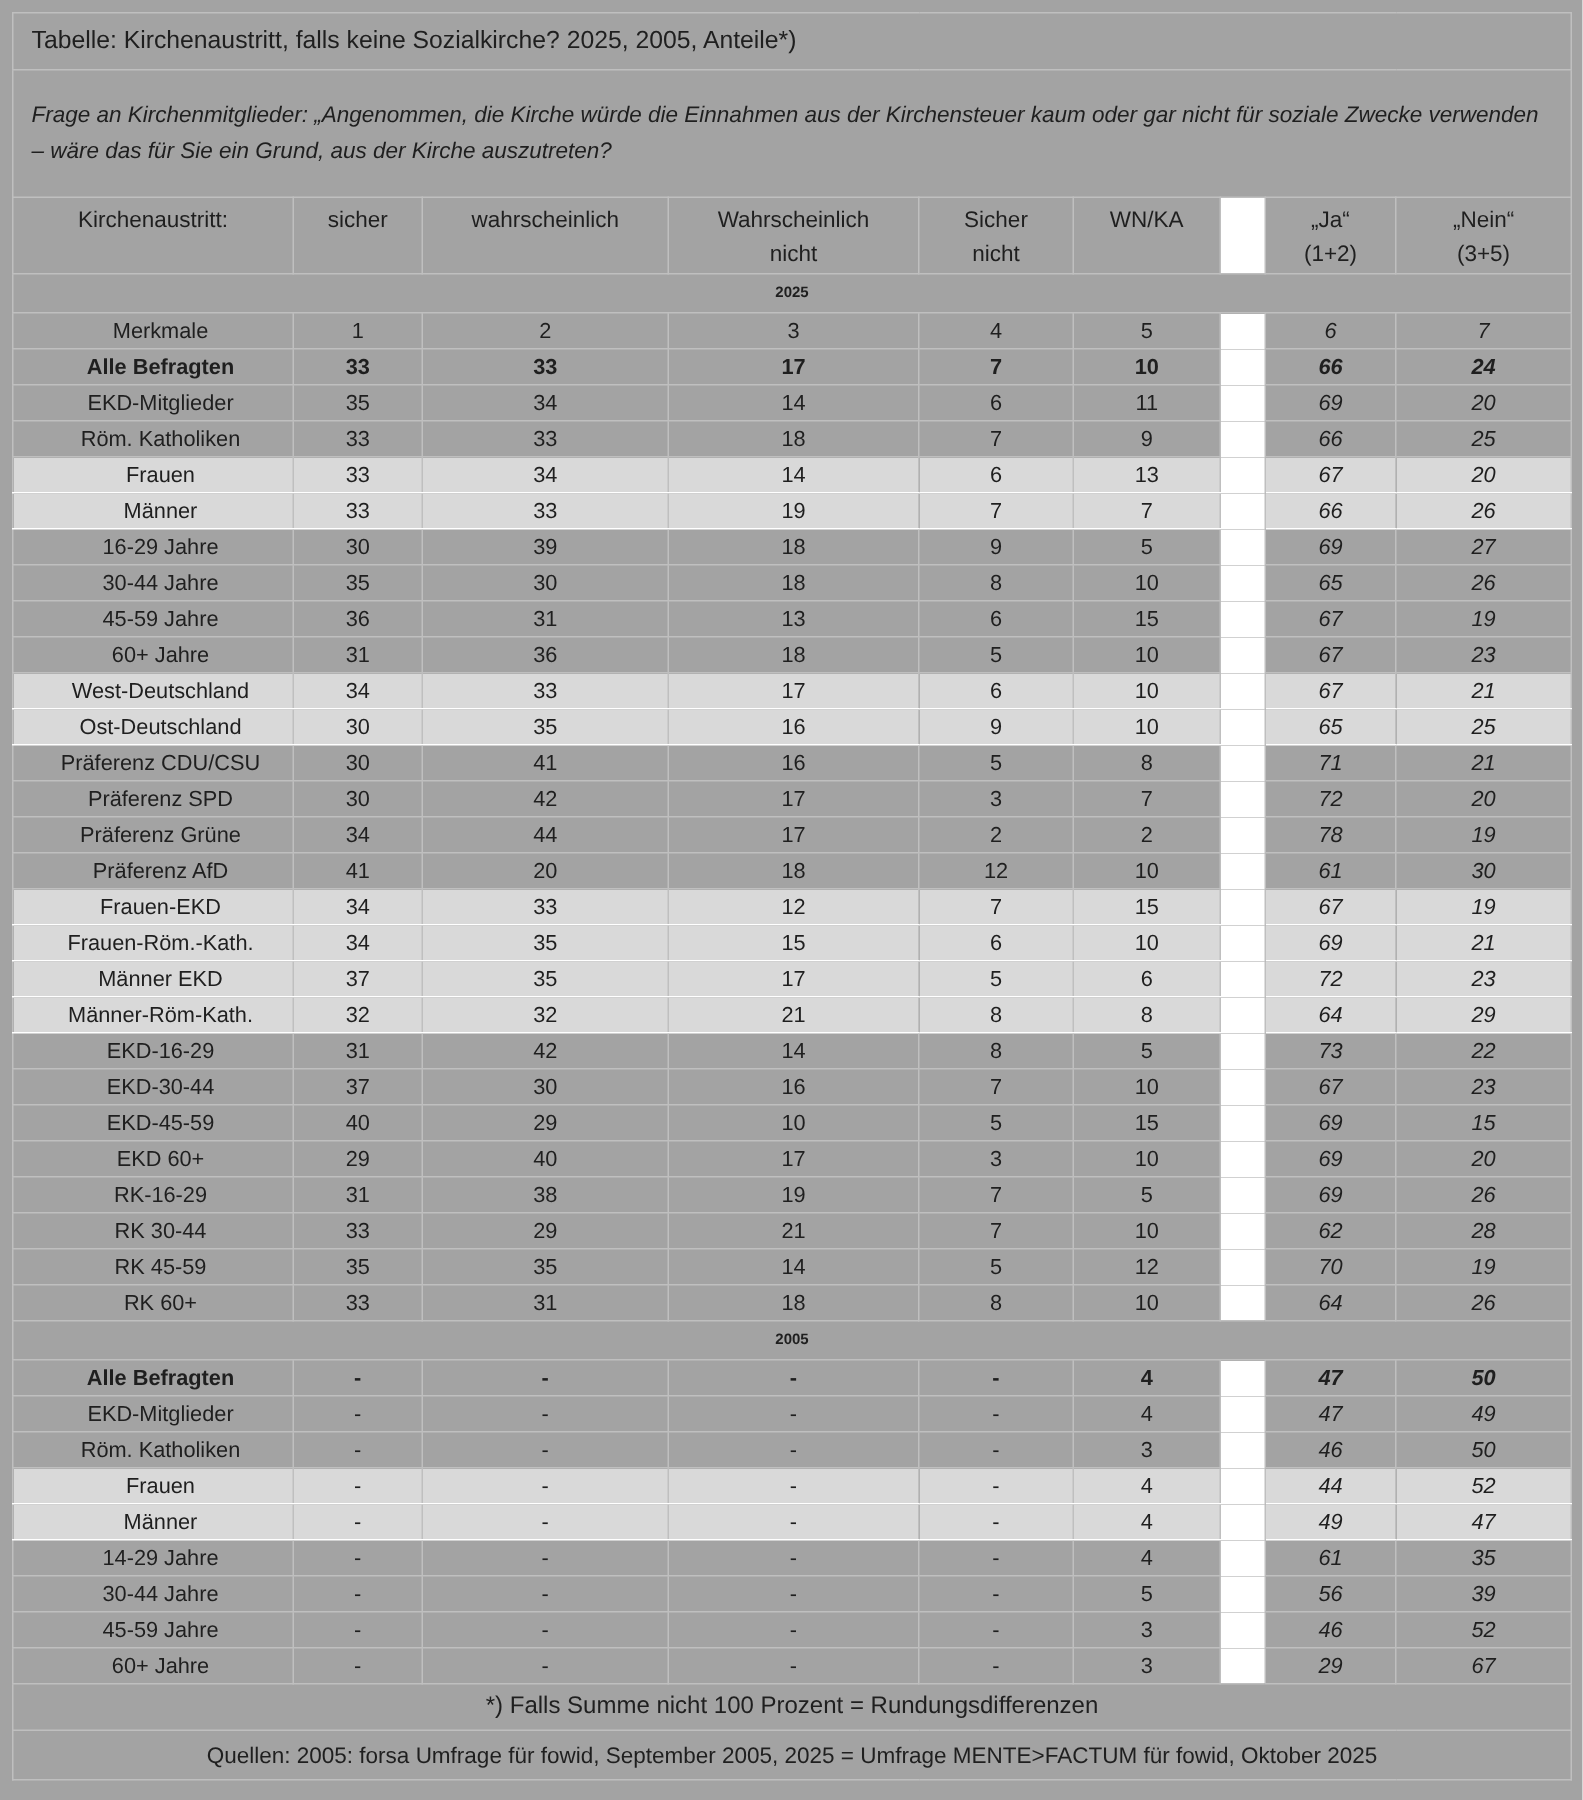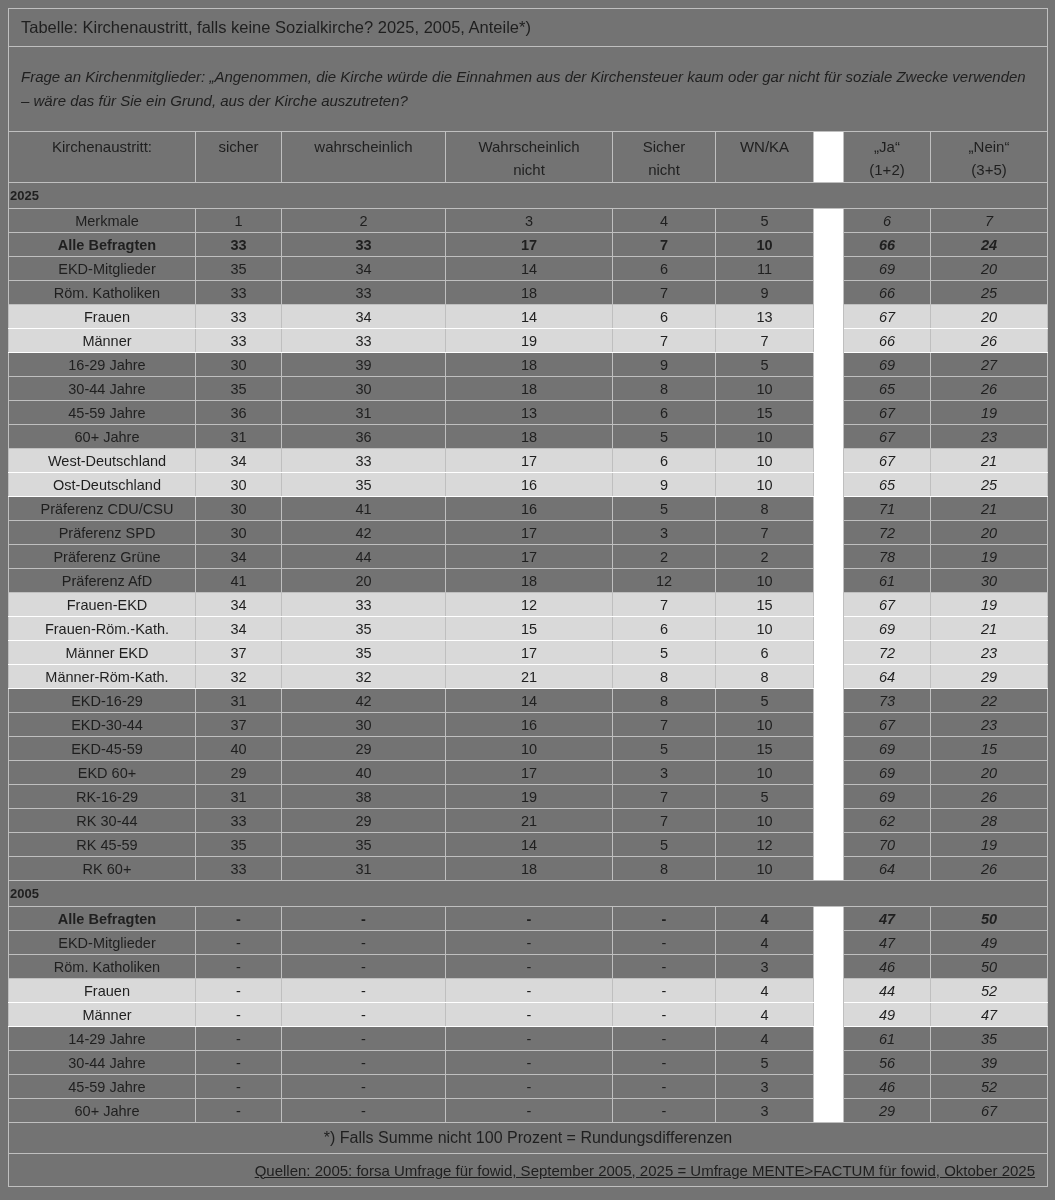--- a/index.html
+++ b/index.html
@@ -1,35 +1,35 @@
 <!DOCTYPE html>
 <html><head>
 <meta charset="utf-8">
 <style>
   html,body{margin:0;padding:0;background:#ffffff;}
   .page{width:1055px;height:1200px;box-sizing:border-box;padding:8px;
-        font-family:"Liberation Sans",sans-serif;color:#1f1f1f;background:#737373;overflow:hidden;}
+        font-family:"Liberation Sans",sans-serif;color:#1f1f1f;background:#a3a3a3;overflow:hidden;}
   table{border-collapse:collapse;table-layout:fixed;width:1039px;}
   td,th{border:1px solid #bfbfbf;font-weight:normal;overflow:hidden;box-sizing:border-box;}
   .title-row td{height:38px;font-size:16.5px;padding:0 12px;text-align:left;vertical-align:middle;}
   .subtitle-row td{height:53px;font-size:15px;font-style:italic;padding:18px 12px;line-height:1.6;vertical-align:middle;}
   .header-row th{font-size:15px;vertical-align:top;padding-top:4px;white-space:pre-line;
                  text-align:center;height:49px;line-height:1.5;}
-  .band-row td{text-align:left;font-weight:bold;font-size:13px;height:26px;vertical-align:middle;}
+  .band-row td{text-align:center;font-weight:bold;font-size:10px;height:26px;vertical-align:middle;}
   .data-row td{height:24px;font-size:14.5px;padding:0;vertical-align:middle;}
   .lbl{text-align:center;padding-left:10px !important;}
   .val{text-align:center;}
   .ital{font-style:italic;}
   .gap{border-top:none;border-bottom:none;background:#fff;}
   .header-row th.gap{border-top:1px solid #bfbfbf;border-bottom:1px solid #bfbfbf;}
   .shaded td{background:#d9d9d9;border-top-color:#ffffff;border-bottom-color:#ffffff;}
   .shaded td.gap{background:#fff;border-top:none;border-bottom:none;}
   .bold td{font-weight:bold;}
   .foot-row td{height:31px;font-size:16px;padding:0 12px;text-align:center;vertical-align:middle;}
-  .src-row td{height:33px;font-size:15px;padding:0 12px;text-align:right;vertical-align:middle;text-decoration:underline;}
+  .src-row td{height:33px;font-size:15px;padding:0 12px;text-align:center;vertical-align:middle;}
 </style>
 </head>
 <body>
 
 <div class="page">
   <table>
     <colgroup>
       <col style="width:187px">
         <col style="width:86px">
         <col style="width:164px">

